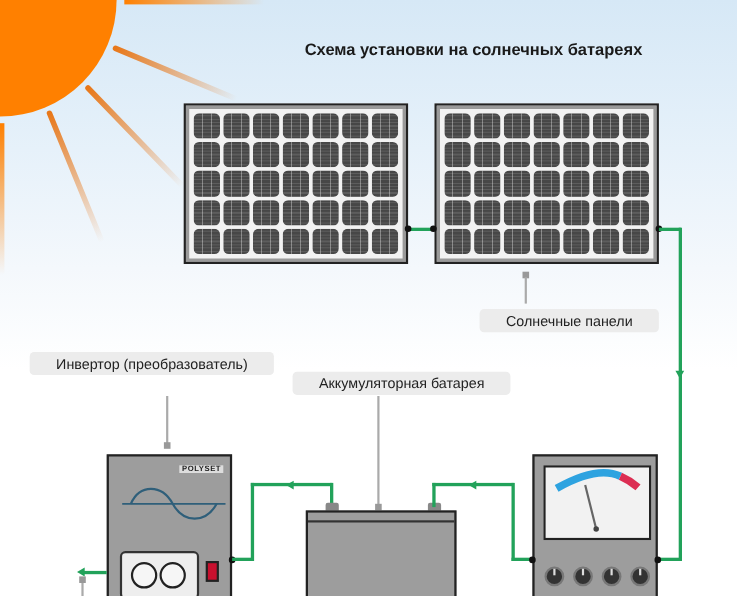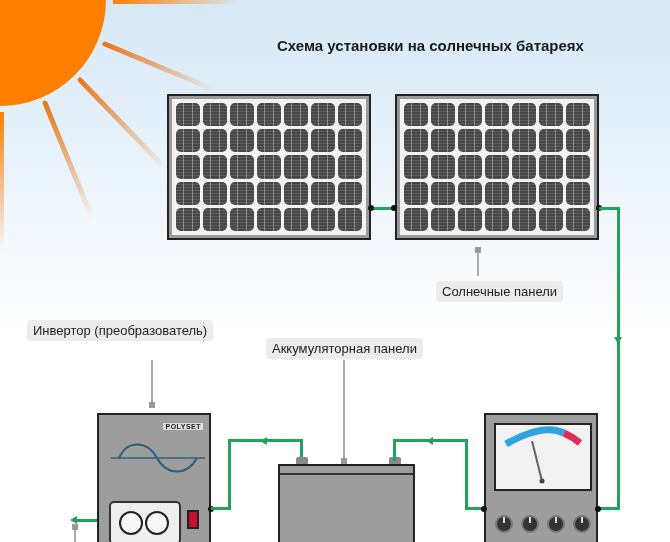--- a/index.html
+++ b/index.html
@@ -7,21 +7,21 @@
     width: 670px; height: 542px; overflow: hidden; position: relative;
     background: linear-gradient(180deg, #d6e8f6 0%, #e6f1fa 25%, #f4f8fc 45%, #ffffff 62%, #ffffff 100%);
     font-family: "Liberation Sans", sans-serif;
   }
   .abs { position: absolute; }
   .title {
     left: 277px; top: 37px; font-size: 15px; font-weight: bold; color: #1a1a1a; white-space: nowrap;
   }
   .label {
     font-size: 13px; color: #222; background: #ececec; border-radius: 4px;
-    padding: 3px 6px; white-space: nowrap;
+    padding: 3px 24px; white-space: nowrap;
   }
   .panel {
     width: 204px; height: 146px; background: #f2f2f2; border: 2px solid #222;
     box-shadow: inset 0 0 0 3px #9a9a9a;
     box-sizing: border-box; padding: 7px;
     display: grid; grid-template-columns: repeat(7, 1fr); grid-template-rows: repeat(5, 1fr); gap: 3px;
   }
   .cell {
     border-radius: 5px; background-color: #474747;
     background-image:
@@ -163,21 +163,21 @@
 <div class="abs arrow-d" style="left:614px;top:337px"></div>
 <div class="abs wire" style="left:598px;top:507px;width:22px;height:3px"></div>
 
 <div class="abs leader-cap" style="left:475px;top:247px"></div>
 <div class="abs leader" style="left:477px;top:252px;width:2px;height:24px"></div>
 <div class="abs label" style="left:436px;top:281px">Солнечные панели</div>
 
 <div class="abs label" style="left:27px;top:320px">Инвертор (преобразователь)</div>
 <div class="abs leader" style="left:151px;top:360px;width:2px;height:45px"></div>
 <div class="abs leader-cap" style="left:149px;top:402px"></div>
-<div class="abs label" style="left:266px;top:338px">Аккумуляторная панели</div>
+<div class="abs label" style="left:266px;top:338px">Аккумуляторная батарея</div>
 <div class="abs leader" style="left:343px;top:360px;width:2px;height:100px"></div>
 <div class="abs leader-cap" style="left:341px;top:458px"></div>
 
 <div class="abs box" style="left:97px;top:413px;width:114px;height:140px">
   <div class="abs" style="right:6px;top:8px;font-size:7px;font-weight:bold;color:#222;background:#ddd;padding:0 2px;letter-spacing:0.5px">POLYSET</div>
   <svg class="abs" style="left:12px;top:25px" width="96" height="36">
     <line x1="0" y1="18" x2="94" y2="18" stroke="#2f5f7a" stroke-width="1.5"></line>
     <path d="M8 18 C 16 0, 36 0, 46 18 S 76 36, 86 18" stroke="#2f5f7a" stroke-width="2" fill="none"></path>
   </svg>
   <div class="abs" style="left:10px;top:86px;width:68px;height:40px;background:#eee;border:2px solid #333;border-radius:5px">

